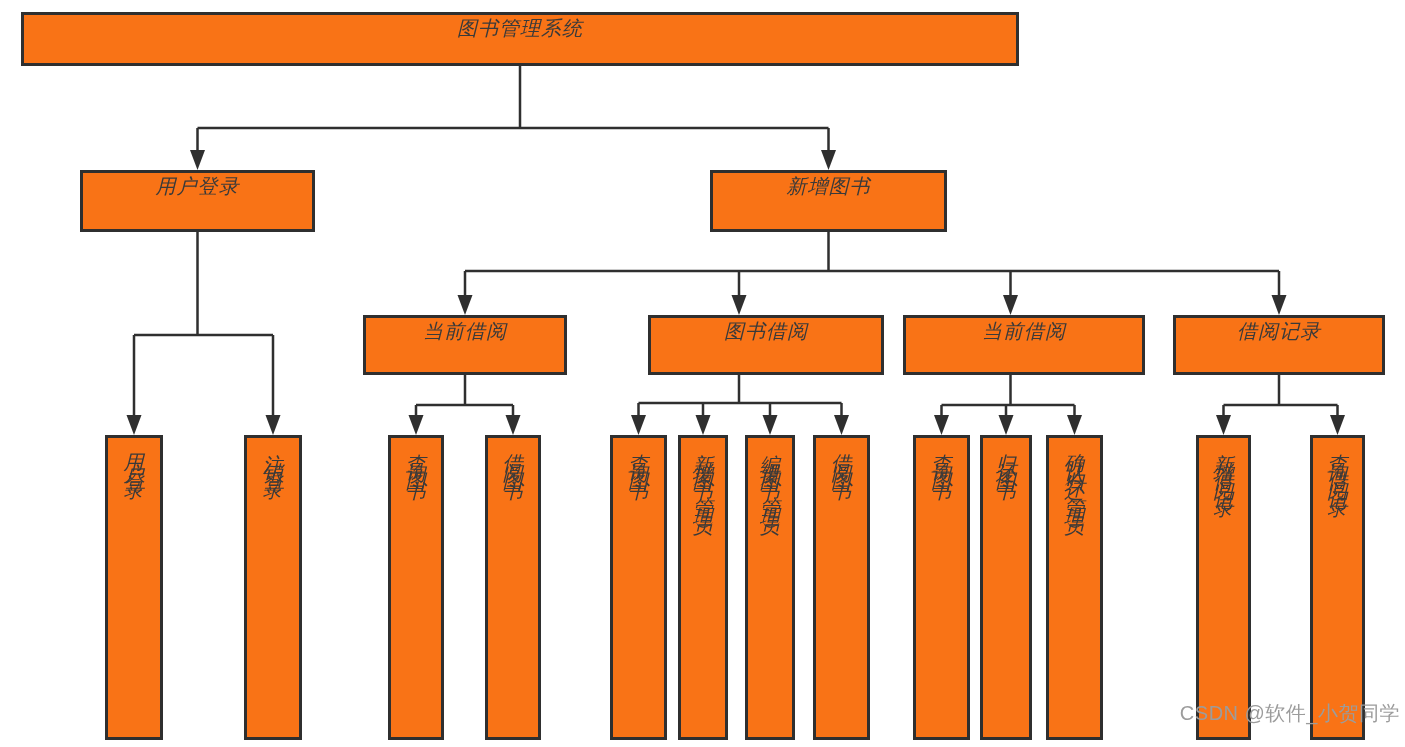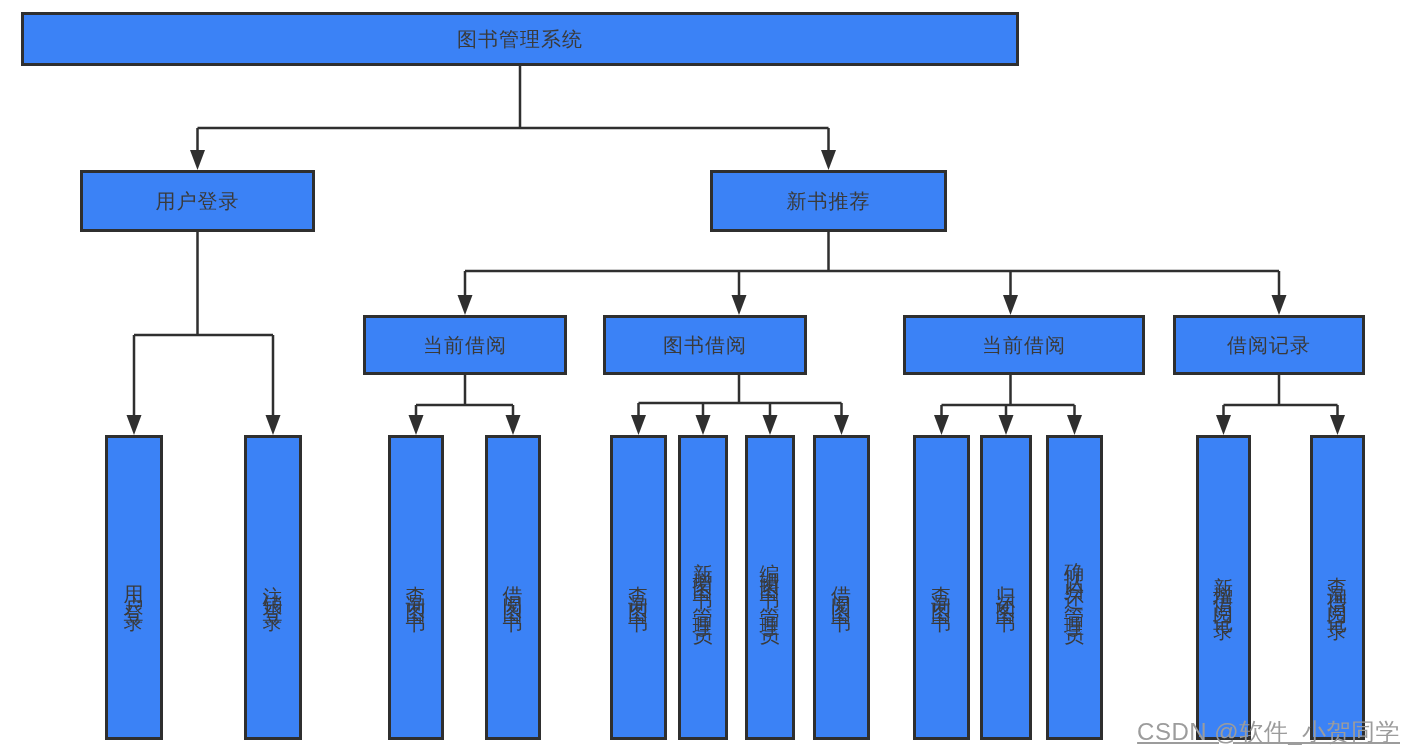--- a/index.html
+++ b/index.html
@@ -16,53 +16,52 @@
     overflow: hidden;
   }
   .connectors {
     position: absolute;
     left: 0;
     top: 0;
   }
   .node {
     position: absolute;
     box-sizing: border-box;
-    background: #3b82f6;
+    background: #f97316;
     border: 3px solid var(--line, #2f2f2f);
     display: flex;
-    align-items: center;
     justify-content: center;
     color: var(--text, #3a3a3a);
+    font-style: italic;
   }
   .node.h span {
     font-size: 20px;
     letter-spacing: 1px;
     white-space: nowrap;
   }
   .node.v {
     top: 435px;
     height: 305px;
   }
   .node.v span {
     writing-mode: vertical-rl;
     text-orientation: mixed;
     font-size: 20px;
     line-height: 1;
     letter-spacing: 9px;
   }
   .watermark {
     position: absolute;
-    top: 716px;
+    top: 700px;
     right: 5px;
-    font-size: 24px;
+    font-size: 20px;
     letter-spacing: 0.5px;
     color: var(--watermark, #9c9c9c);
     z-index: 5;
     white-space: nowrap;
-    text-decoration: underline;
   }
 </style>
 </head>
 <body>
 
 <div class="canvas">
 
   <svg class="connectors" width="1405" height="747" viewBox="0 0 1405 747" aria-hidden="true">
     <g stroke="var(--line, #2f2f2f)" stroke-width="2.5" fill="none">
       <path d="M520 66 V128 M197.5 128 H828.5 M197.5 128 V152 M828.5 128 V152"></path>
@@ -97,33 +96,33 @@
   </svg>
 
   <div class="node h" style="left:21px;top:12px;width:998px;height:54px">
     <span>图书管理系统</span>
   </div>
 
   <div class="node h" style="left:80px;top:170px;width:235px;height:62px">
     <span>用户登录</span>
   </div>
   <div class="node h" style="left:710px;top:170px;width:237px;height:62px">
-    <span>新书推荐</span>
+    <span>新增图书</span>
   </div>
 
   <div class="node h" style="left:363px;top:315px;width:204px;height:60px">
     <span>当前借阅</span>
   </div>
-  <div class="node h" style="left:603px;top:315px;width:204px;height:60px">
+  <div class="node h" style="left:648px;top:315px;width:236px;height:60px">
     <span>图书借阅</span>
   </div>
   <div class="node h" style="left:903px;top:315px;width:242px;height:60px">
     <span>当前借阅</span>
   </div>
-  <div class="node h" style="left:1173px;top:315px;width:192px;height:60px">
+  <div class="node h" style="left:1173px;top:315px;width:212px;height:60px">
     <span>借阅记录</span>
   </div>
 
   <div class="node v" style="left:105px;width:58px">
     <span>用户登录</span>
   </div>
   <div class="node v" style="left:244px;width:58px">
     <span>注销登录</span>
   </div>
 

